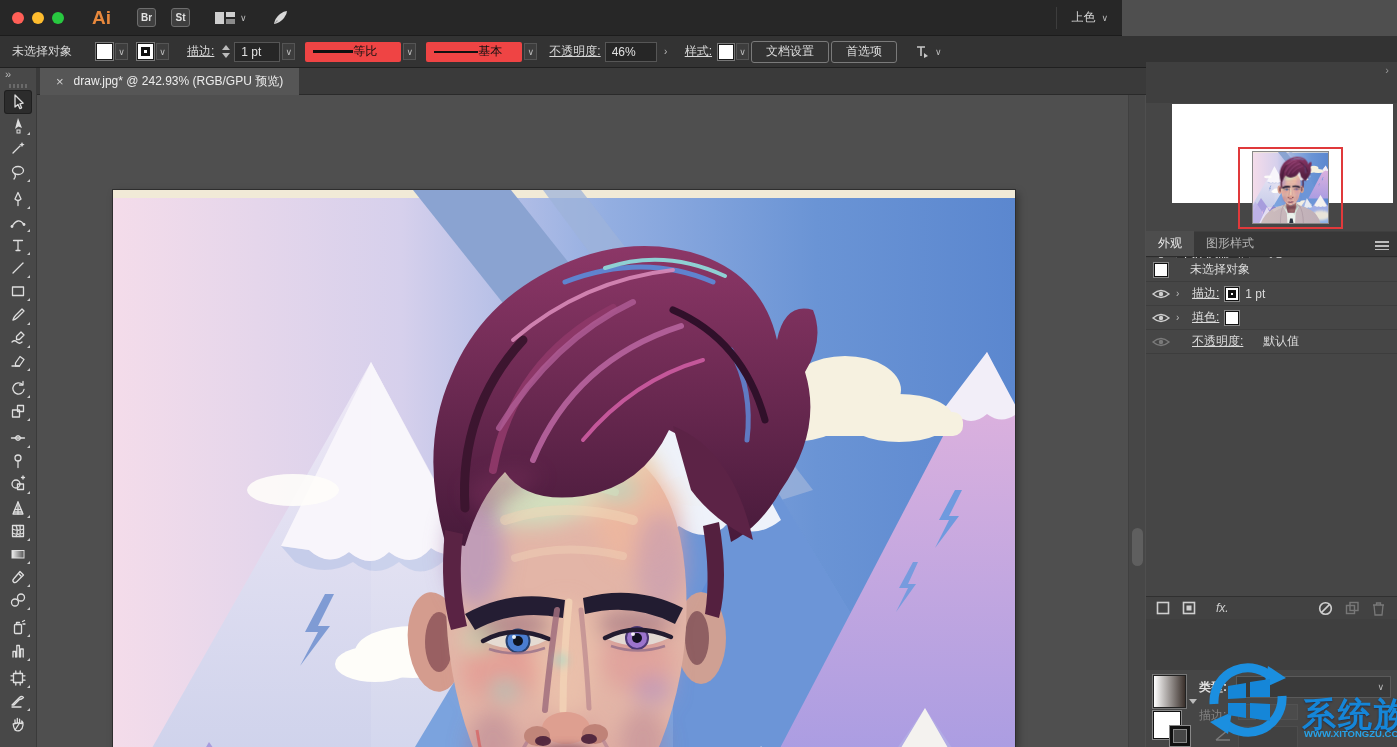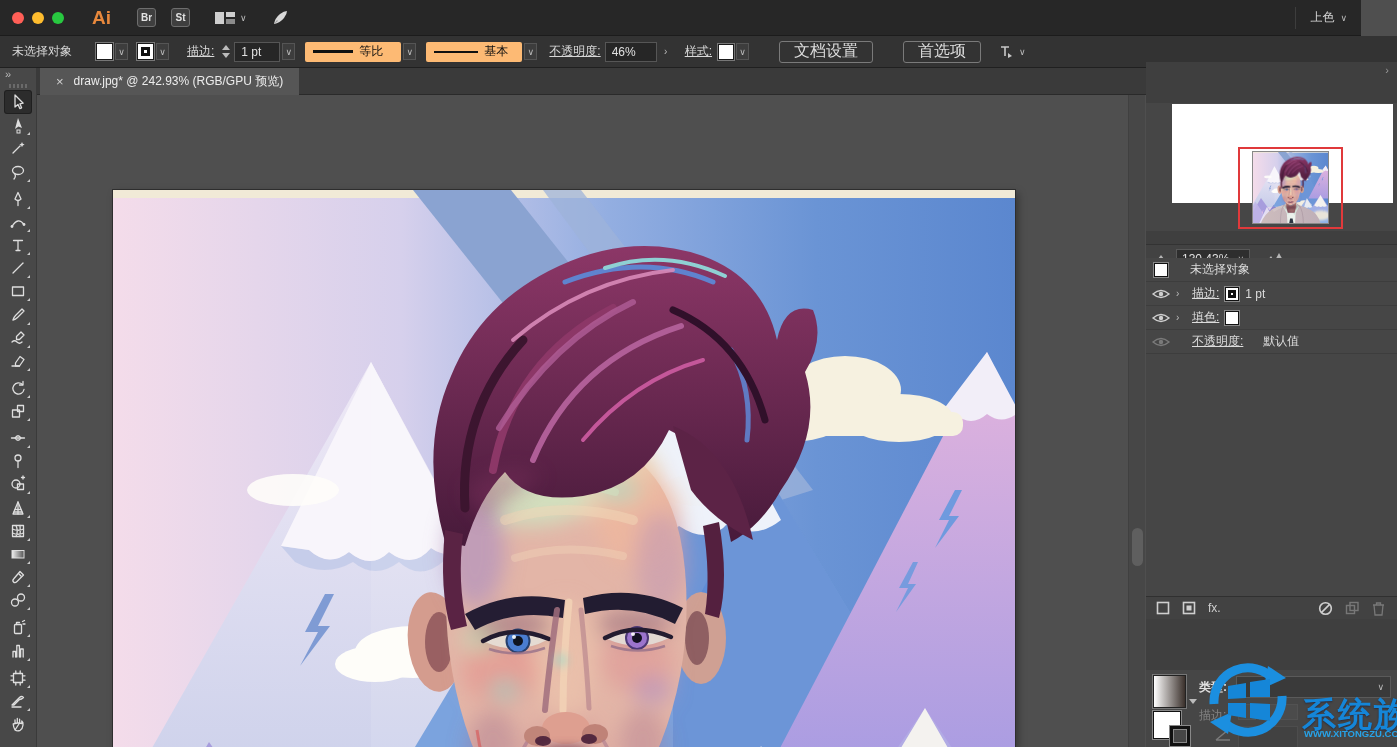--- a/index.html
+++ b/index.html
@@ -1,21 +1,21 @@
 <!DOCTYPE html>
 <html><head>
 <meta charset="utf-8">
 <style>
   * { margin:0; padding:0; box-sizing:border-box; }
   html,body { width:1397px; height:747px; overflow:hidden; background:#4f4f4f;
               font-family:"Liberation Sans", sans-serif; }
   .app { position:absolute; inset:0; width:1397px; height:747px; background:#4f4f4f; }
 
   
-  .menubar { position:absolute; left:0; top:0; width:1361px; height:36px; background:#272727;
+  .menubar { position:absolute; left:0; top:0; width:1122px; height:36px; background:#272727;
              display:flex; align-items:center; border-bottom:1px solid #1c1c1c; }
   .traffic { display:flex; gap:8px; margin-left:12px; }
   .tl { width:12px; height:12px; border-radius:50%; }
   .ai-logo { color:#e8883c; font-weight:bold; font-size:19px; margin-left:28px; letter-spacing:0; }
   .mb-chip { margin-left:26px; width:19px; height:19px; background:#3f3f3f; border:1px solid #6e6e6e;
              border-radius:3px; color:#e3e3e3; font-size:10px; font-weight:bold;
              display:flex; align-items:center; justify-content:center; }
   .mb-icon { margin-left:24px; display:flex; align-items:center; gap:4px; color:#cfcfcf; }
   .spacer { flex:1; }
   .workspace { display:flex; align-items:center; gap:6px; color:#d6d6d6; font-size:12px;
@@ -30,25 +30,25 @@
   .swatch.stroke-sw { position:relative; }
   .swatch.stroke-sw::after { content:""; position:absolute; inset:3px; border:3px solid #111; background:transparent; }
   .chipv { width:13px; height:17px; margin-left:2px; display:flex; align-items:center; justify-content:center;
            color:#bdbdbd; font-size:8px; background:#3d3d3d; border:1px solid #555; }
   .stepper { display:flex; flex-direction:column; gap:3px; margin-left:8px; }
   .stepper i { width:0; height:0; border-left:4px solid transparent; border-right:4px solid transparent; display:block; }
   .stepper .up { border-bottom:5px solid #bbb; }
   .stepper .dn { border-top:5px solid #bbb; }
   .valbox { height:20px; background:#262626; border:1px solid #565656; color:#e0e0e0;
             display:flex; align-items:center; padding:0 6px; margin-left:4px; }
-  .preview-dd { height:20px; background:#fdba74; color:#111; display:flex; align-items:center;
-                padding:0 8px; margin-left:10px; border-radius:2px; gap:6px; }
+  .preview-dd { height:20px; background:#ef4444; color:#111; display:flex; align-items:center;
+                padding:0 8px; margin-left:10px; border-radius:2px; }
   .preview-dd .ln { display:inline-block; background:#111; }
   .btn { height:22px; border:1px solid #7a7a7a; border-radius:3px; color:#ddd;
-         display:flex; align-items:center; padding:0 14px; margin-left:30px; background:transparent; font-size:16px; }
+         display:flex; align-items:center; padding:0 14px; margin-left:2px; background:transparent; font-size:12px; }
   .chev-chip { width:14px; height:20px; margin-left:2px; display:flex; align-items:center; justify-content:center;
                color:#bbb; font-size:10px; }
 
   
   .tabbar { position:absolute; left:37px; top:68px; width:1109px; height:27px; background:#3a3a3a;
             border-bottom:1px solid #2a2a2a; display:flex; }
   .doc-tab { margin-left:3px; height:27px; background:#565656; color:#ececec; font-size:12px;
              display:flex; align-items:center; padding:0 16px; gap:10px; }
   .doc-close { color:#cfcfcf; font-size:13px; }
 
@@ -643,20 +643,25 @@
           <span>130.43%</span>
           <span class="chev">∨</span>
         </div>
         <svg class="mtn-l" style="margin-left:14px" width="22" height="13" viewBox="0 0 22 13">
             <path d="M1 12 L7 4 L12 12 Z" fill="#b5b5b5"></path>
             <path d="M9 12 L15 1 L21 12 Z" fill="#b5b5b5"></path>
           </svg>
       </div>
     </div>
 
+    <div class="ptabs" style="top:170px">
+      <div class="ptab active">外观</div>
+      <div class="ptab">图形样式</div>
+      <div class="pmenu"></div>
+    </div>
     <div class="pcontent" style="top:196px;height:361px">
       <div class="ap-row">
         <span class="ap-ind">
             <span class="sw-sm"></span>
           </span>
         <span style="margin-left:14px">未选择对象</span>
       </div>
       <div class="ap-row">
         <span class="ap-ind">
             <svg width="18" height="12" viewBox="0 0 18 12">
@@ -692,21 +697,21 @@
         <span style="margin-left:20px">默认值</span>
       </div>
       <div class="ap-foot" style="bottom:0">
         <svg style="margin-left:10px" width="14" height="14" viewBox="0 0 14 14">
             <rect x="1.5" y="1.5" width="11" height="11" fill="none" stroke="#cfcfcf" stroke-width="1.6"></rect>
           </svg>
         <svg style="margin-left:12px" width="14" height="14" viewBox="0 0 14 14">
             <rect x="1.5" y="1.5" width="11" height="11" fill="none" stroke="#cfcfcf" stroke-width="1.6"></rect>
             <rect x="4.5" y="4.5" width="5" height="5" fill="#cfcfcf"></rect>
           </svg>
-        <span style="margin-left:12px;">fx.</span>
+        <span style="margin-left:20px;font-style:italic">fx.</span>
         <span class="spacer"></span>
         <svg width="15" height="15" viewBox="0 0 15 15">
             <circle cx="7.5" cy="7.5" r="5.8" fill="none" stroke="#cfcfcf" stroke-width="1.6"></circle>
             <line x1="3.6" y1="11.4" x2="11.4" y2="3.6" stroke="#cfcfcf" stroke-width="1.6"></line>
           </svg>
         <svg class="dim" style="margin-left:12px" width="15" height="14" viewBox="0 0 15 14">
             <rect x="1.5" y="4.5" width="8" height="8" fill="none" stroke="#cfcfcf" stroke-width="1.4"></rect>
             <rect x="5" y="1.5" width="8" height="8" fill="none" stroke="#cfcfcf" stroke-width="1.4"></rect>
           </svg>
         <svg class="dim" style="margin:0 12px" width="13" height="15" viewBox="0 0 13 15">

